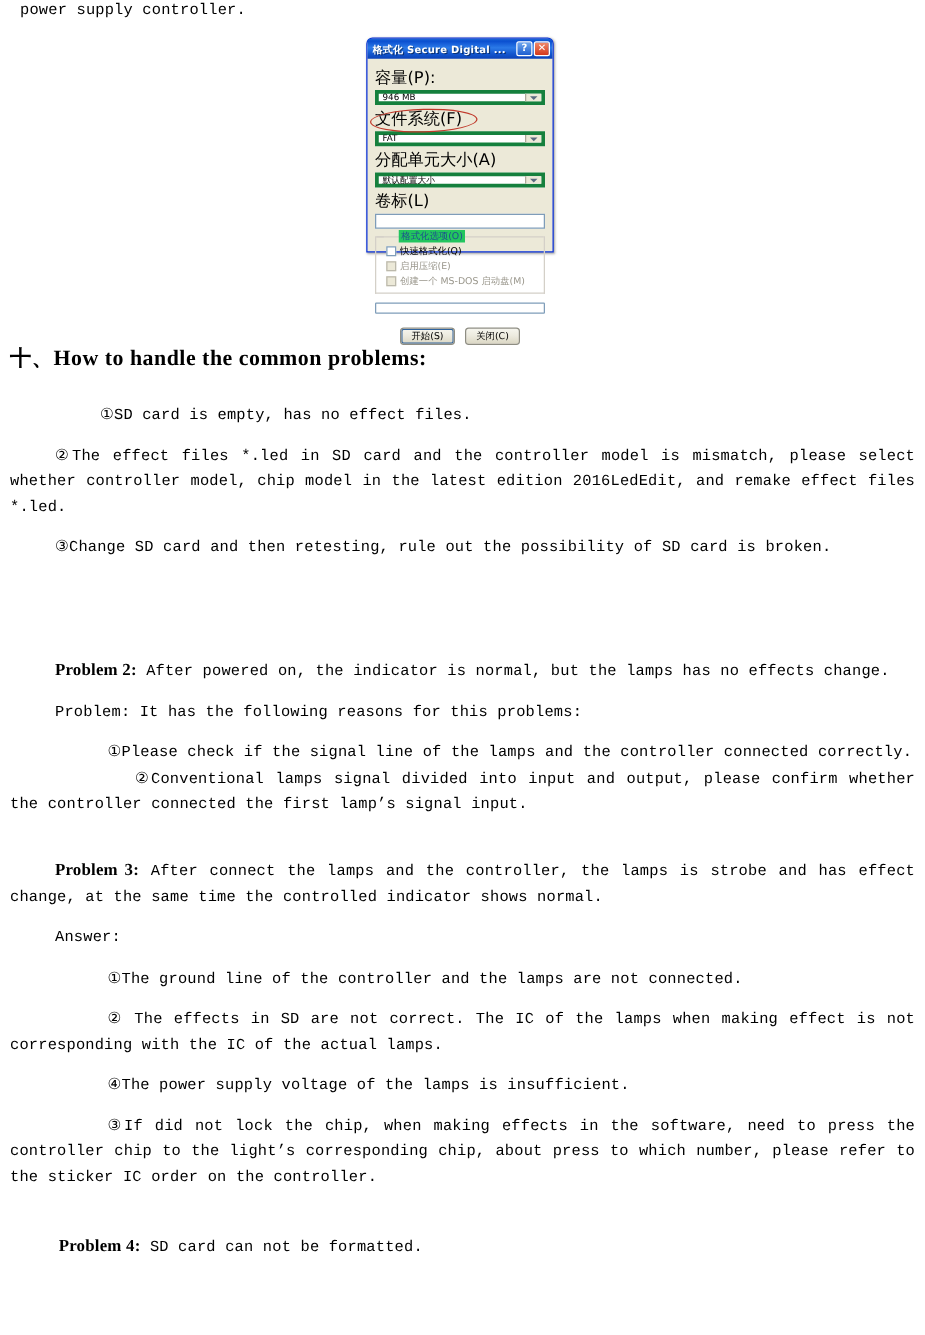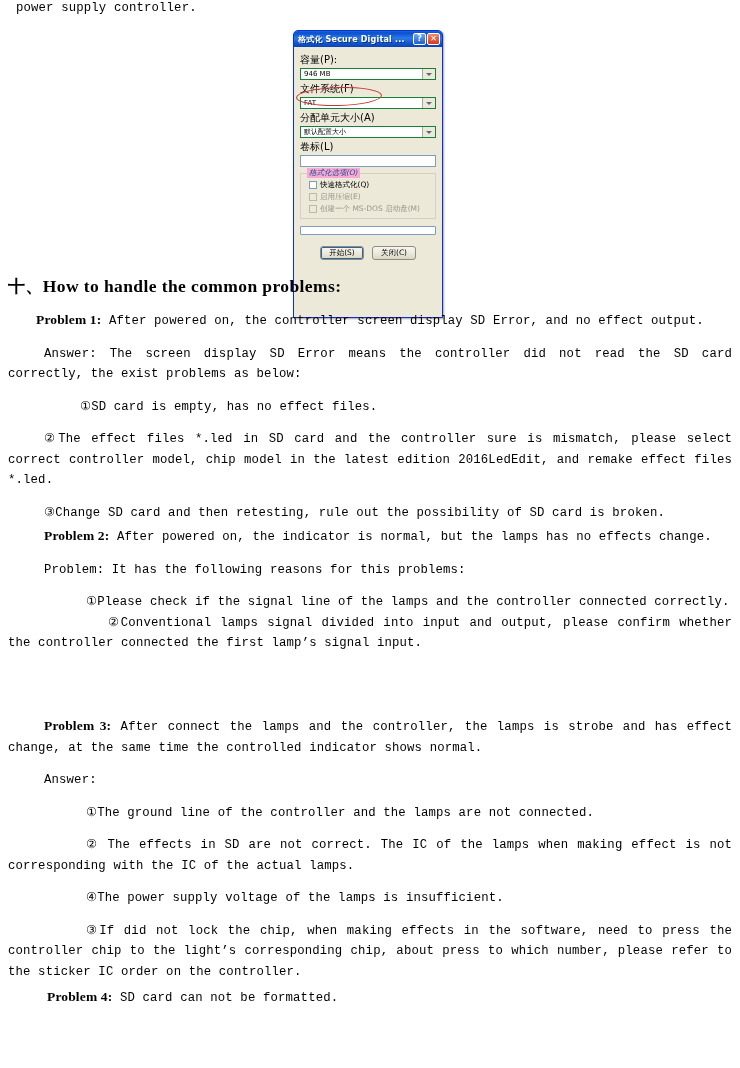--- a/index.html
+++ b/index.html
@@ -78,21 +78,21 @@
     font-weight: bold;
     font-size: 13.5px;
   }
 
   
   .dialog {
     position: absolute;
     left: 293px;
     top: 30px;
     width: 150px;
-    height: 288px;
+    height: 172px;
     background: #ece9d8;
     border: 1px solid #0831d9;
     border-radius: 5px 5px 0 0;
     box-sizing: border-box;
     font-family: "DejaVu Sans", sans-serif;
     box-shadow: 1px 1px 2px rgba(0,0,0,0.35);
   }
   .titlebar {
     height: 16px;
     background: linear-gradient(to bottom,#1b66d4 0%,#0a4fd0 12%,#2b7ae8 45%,#1357cf 75%,#0b42b8 100%);
@@ -130,30 +130,30 @@
     line-height: 1;
   }
   .tb-help { background: linear-gradient(to bottom,#6fa7ee,#1f5fd0); }
   .tb-close { background: linear-gradient(to bottom,#f08a6b,#d4381b); }
 
   .dlg-body {
     padding: 4px 6px 4px 6px;
     box-sizing: border-box;
   }
   .fld-label {
-    font-size: 10px;
+    font-size: 13px;
     color: #000;
     margin: 2px 0 1px 0;
     font-family: "DejaVu Sans", sans-serif;
     white-space: nowrap;
   }
   .combo {
     height: 12px;
     background: #ffffff;
-    border: 1px solid #15803d;
+    border: 3px solid #15803d;
     display: flex;
     align-items: center;
     position: relative;
     box-sizing: border-box;
     text-align: right;
   }
   .combo .val {
     font-size: 7px;
     padding-left: 3px;
     color: #000;
@@ -190,27 +190,26 @@
     box-sizing: border-box;
   }
   .groupbox:before {
     content: "";
     position: absolute;
     left: 0; top: 0; width: 6px;
     border-top: 1px solid #d4d0c8;
   }
   .gb-title {
     position: absolute;
-    top: -5px; left: 6px;
-    background: #f9a8d4;
+    top: -5px; left: 18px;
+    background: #22c55e;
     font-size: 7.5px;
     color: #1f4f8f;
     padding: 0 2px;
     white-space: nowrap;
-    font-style: italic;
   }
   .gb-line {
     position: absolute;
     top: 0; left: 0; right: 0;
     border-top: 1px solid #d4d0c8;
   }
   .cbrow {
     display: flex;
     align-items: center;
     margin: 2px 0 1px 4px;
@@ -334,35 +333,33 @@
 
     </div>
   </div>
   <div class="ellipse-mark"></div>
 
   <div class="section-heading">
     <span class="cn">十、</span><span>How to handle the common problems:</span>
   </div>
 
   <div class="block" style="top:310px;">
-    <p class="para ind1"><b class="problem">Problem 1:</b><span> After powered on, the controller screen display SD Error, and no effect output.</span></p>
-    <p class="para ind2" style="margin-top:12px;">Answer: The screen display SD Error means the controller did not read the SD card correctly, the exist problems as below:</p>
     <p class="para ind2" style="margin-top:12px;padding-left:44px;">①SD card is empty, has no effect files.</p>
-    <p class="para ind2" style="margin-top:12px;">②The effect files *.led in SD card and the controller sure is mismatch, please select correct controller model, chip model in the latest edition 2016LedEdit, and remake effect files *.led.</p>
+    <p class="para ind2" style="margin-top:12px;">②The effect files *.led in SD card and the controller model is mismatch, please select whether controller model, chip model in the latest edition 2016LedEdit, and remake effect files *.led.</p>
     <p class="para ind2" style="margin-top:12px;">③Change SD card and then retesting, rule out the possibility of SD card is broken.</p>
   </div>
 
   <div class="block" style="top:526px;">
     <p class="para ind2"><b class="problem">Problem 2:</b><span> After powered on, the indicator is normal, but the lamps has no effects change.</span></p>
     <p class="para ind2" style="margin-top:12px;">Problem: It has the following reasons for this problems:</p>
     <p class="para ind3" style="margin-top:12px;">①Please check if the signal line of the lamps and the controller connected correctly.</p>
     <p class="para ind4" style="">②Conventional lamps signal divided into input and output, please confirm whether the controller connected the first lamp’s  signal input.</p>
   </div>
 
-  <div class="block" style="top:716px;">
+  <div class="block" style="top:686px;">
     <p class="para ind2"><b class="problem">Problem 3:</b><span> After connect the lamps and the controller, the lamps is strobe and has effect change, at the same time the controlled indicator shows normal.</span></p>
     <p class="para ind2" style="margin-top:12px;">Answer:</p>
     <p class="para ind3" style="margin-top:12px;">①The ground line of the controller and the lamps are not connected.</p>
     <p class="para ind3" style="margin-top:12px;">② The effects in SD are not correct. The IC of the lamps when making effect is not corresponding with the IC of the actual lamps.</p>
     <p class="para ind3" style="margin-top:12px;">④The power supply voltage of the lamps is insufficient.</p>
     <p class="para ind3" style="margin-top:12px;">③If did not lock the chip, when making effects in the software, need to press the controller chip to the light’s corresponding chip, about press to which number, please refer to the sticker IC order on the controller.</p>
   </div>
 
   <div class="block" style="top:987px;padding-left:39px;">
     <p class="para ind0"><b class="problem">Problem 4:</b><span>  SD card can not be formatted.</span></p>

